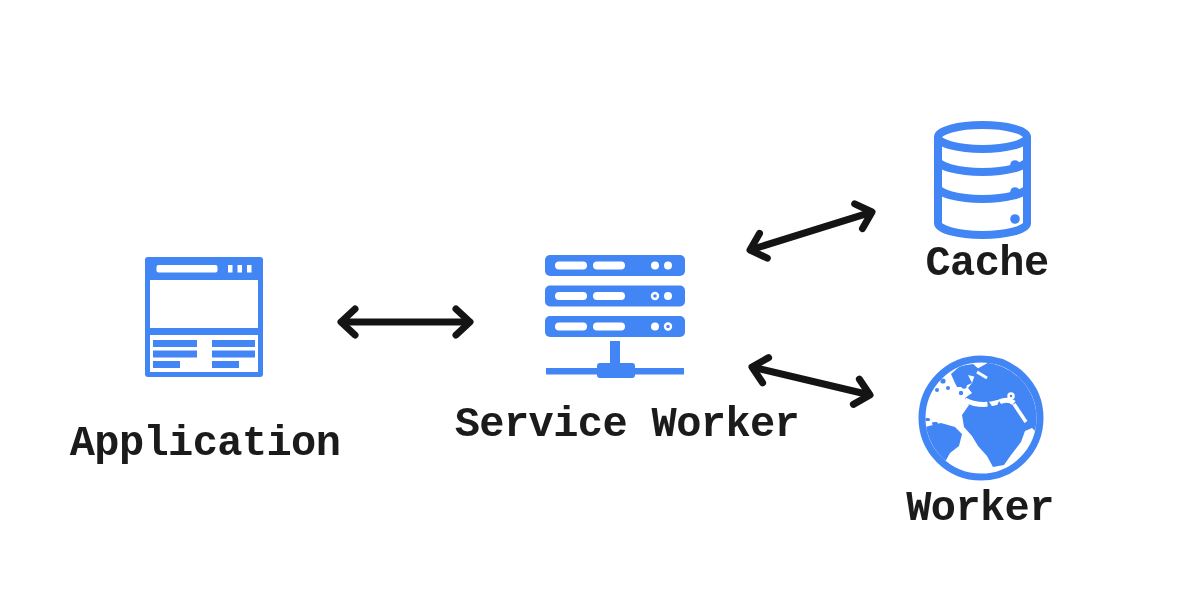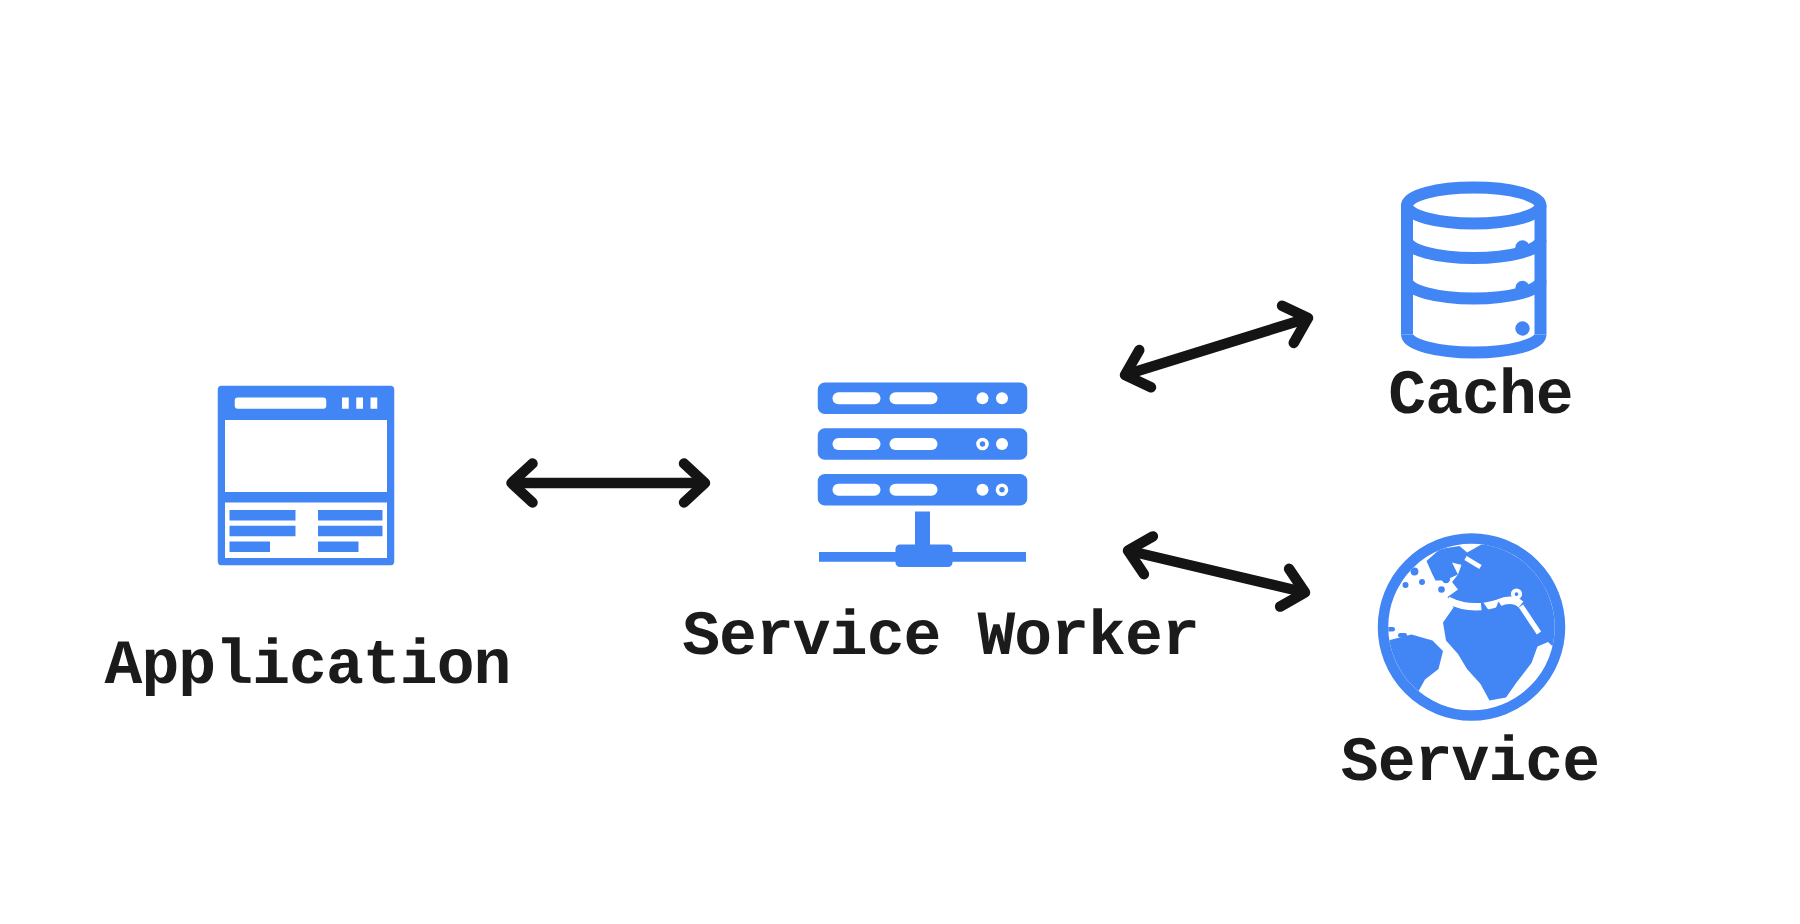--- a/index.html
+++ b/index.html
@@ -170,16 +170,16 @@
         <path d="M50 48 Q66 56 84 50 Q93 46 99 51" stroke-width="5"></path>
         <path d="M99 52 L111 70" stroke-width="3.5"></path>
         <path d="M62 20 L72 26" stroke-width="3"></path>
         <circle cx="96" cy="44" r="2.5" stroke-width="2.5"></circle>
       </g>
       <g clip-path="url(#globeClip)" fill="var(--accent)">
         <path d="M72 47 L79 57 L73 58 Z"></path>
         <path d="M84 49 L88 55 L82 54 Z"></path>
       </g>
     </svg>
-    <figcaption class="label label-network">Service</figcaption>
+    <figcaption class="label label-network">Worker</figcaption>
   </figure>
 
 </div>
 
 </body></html>

